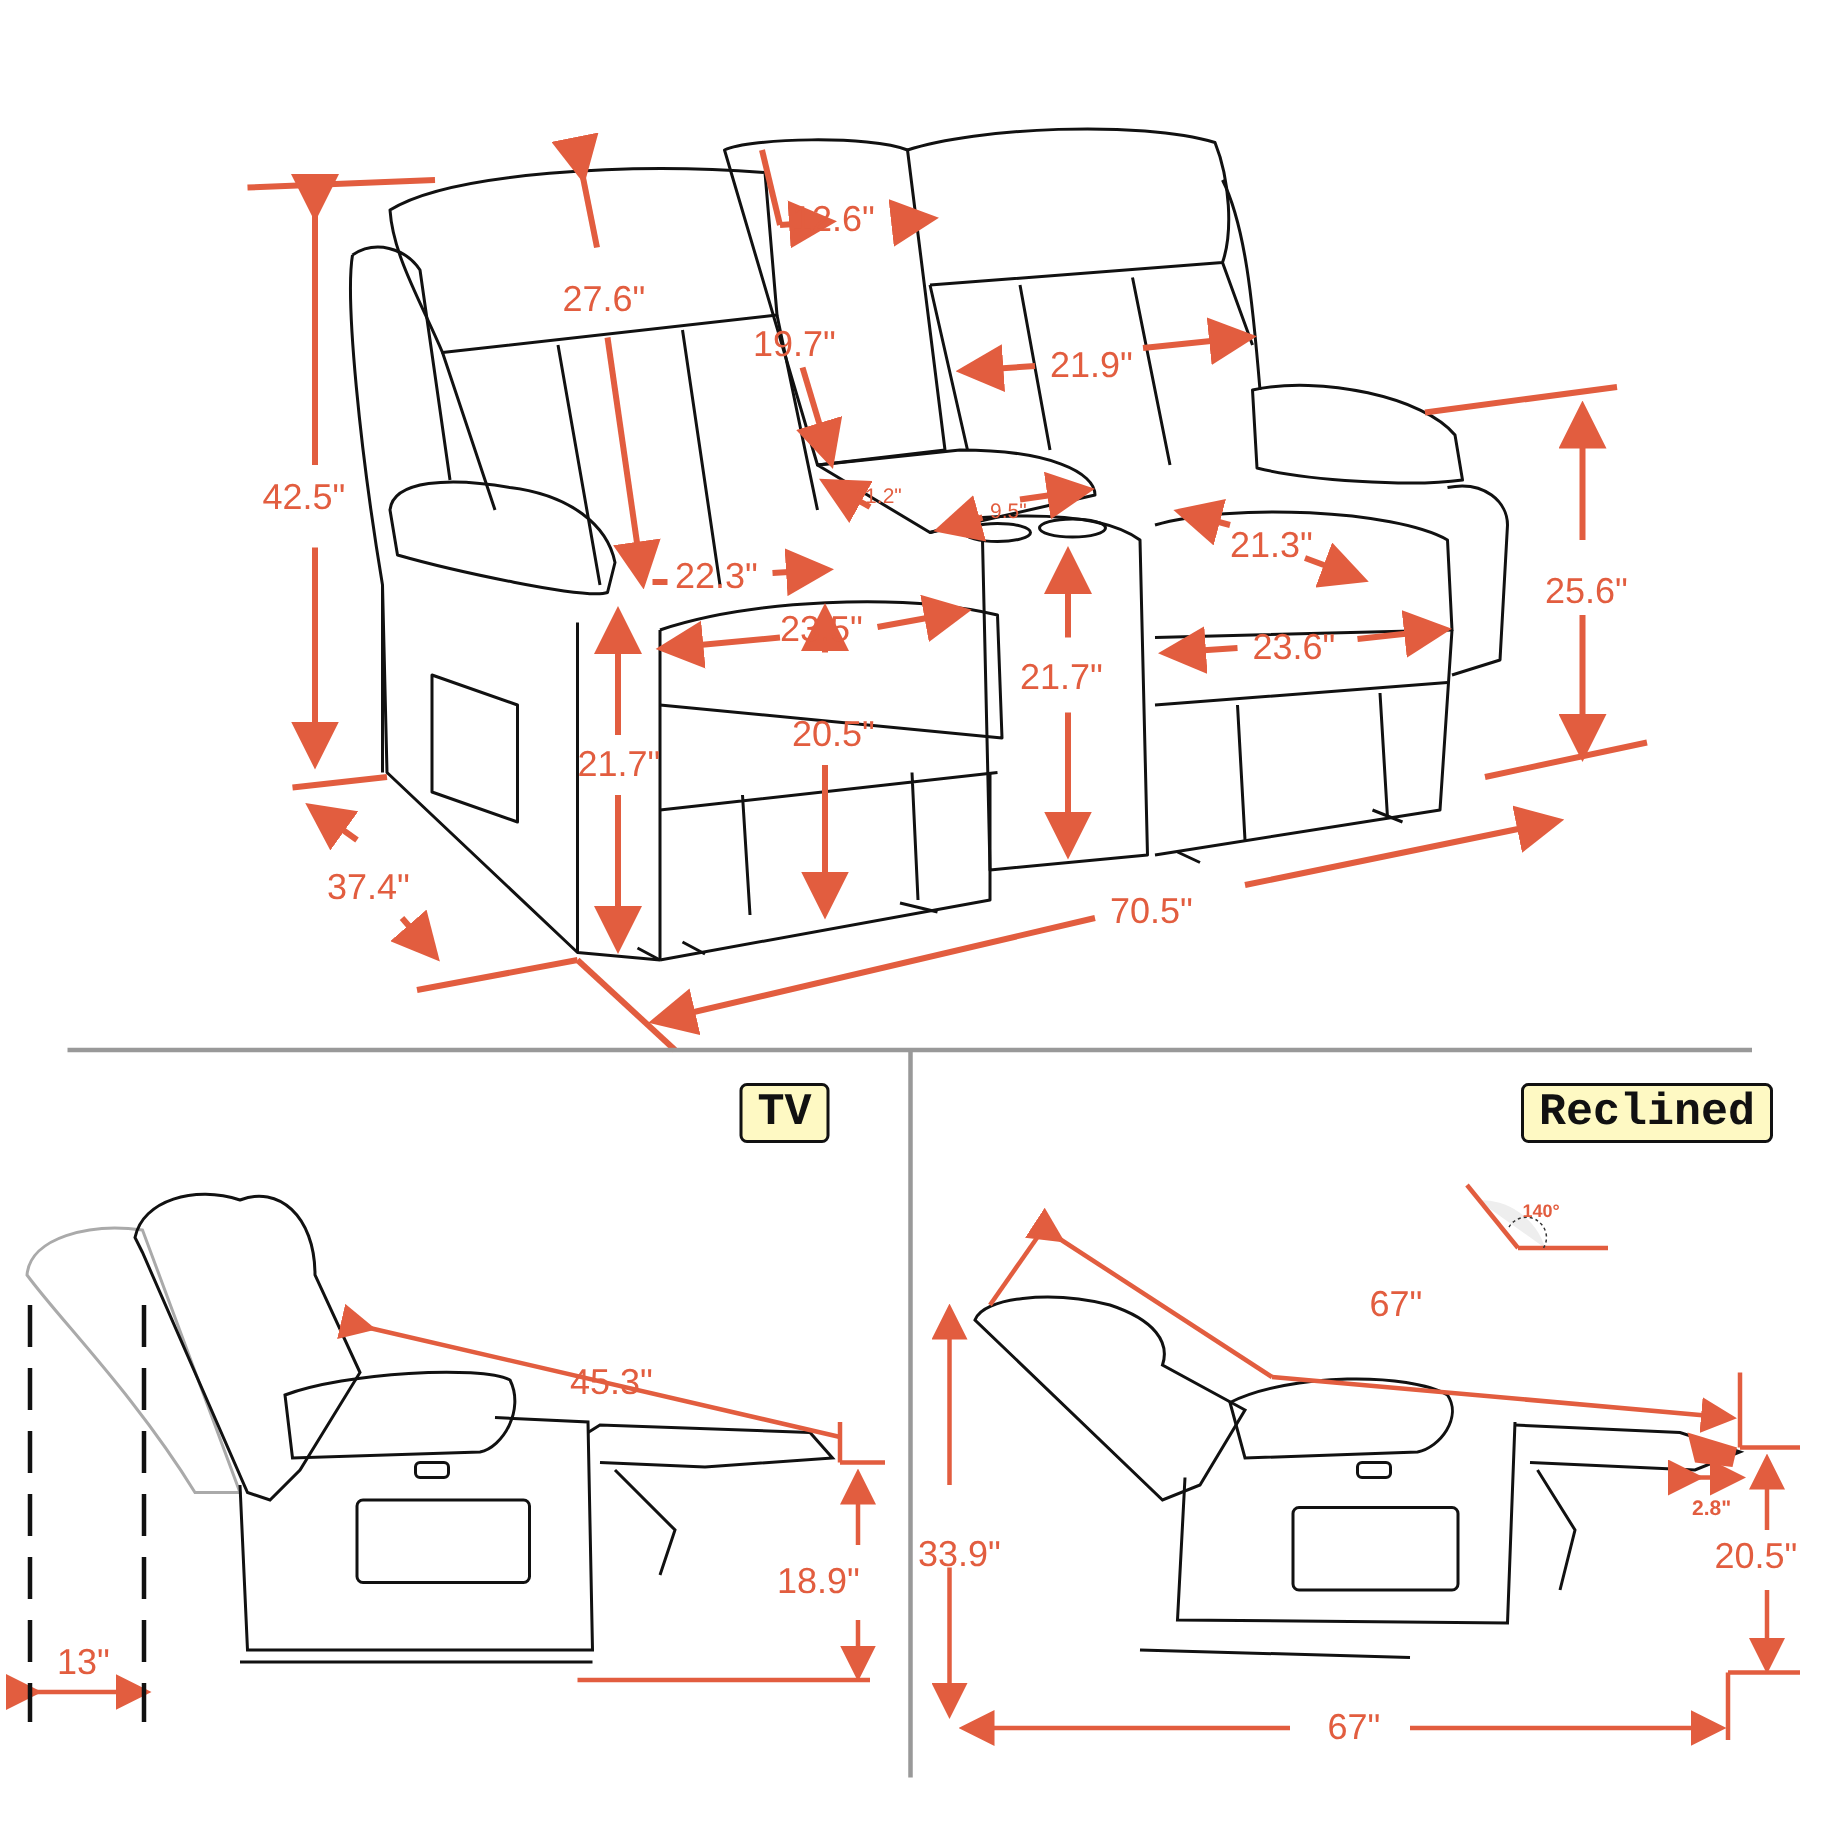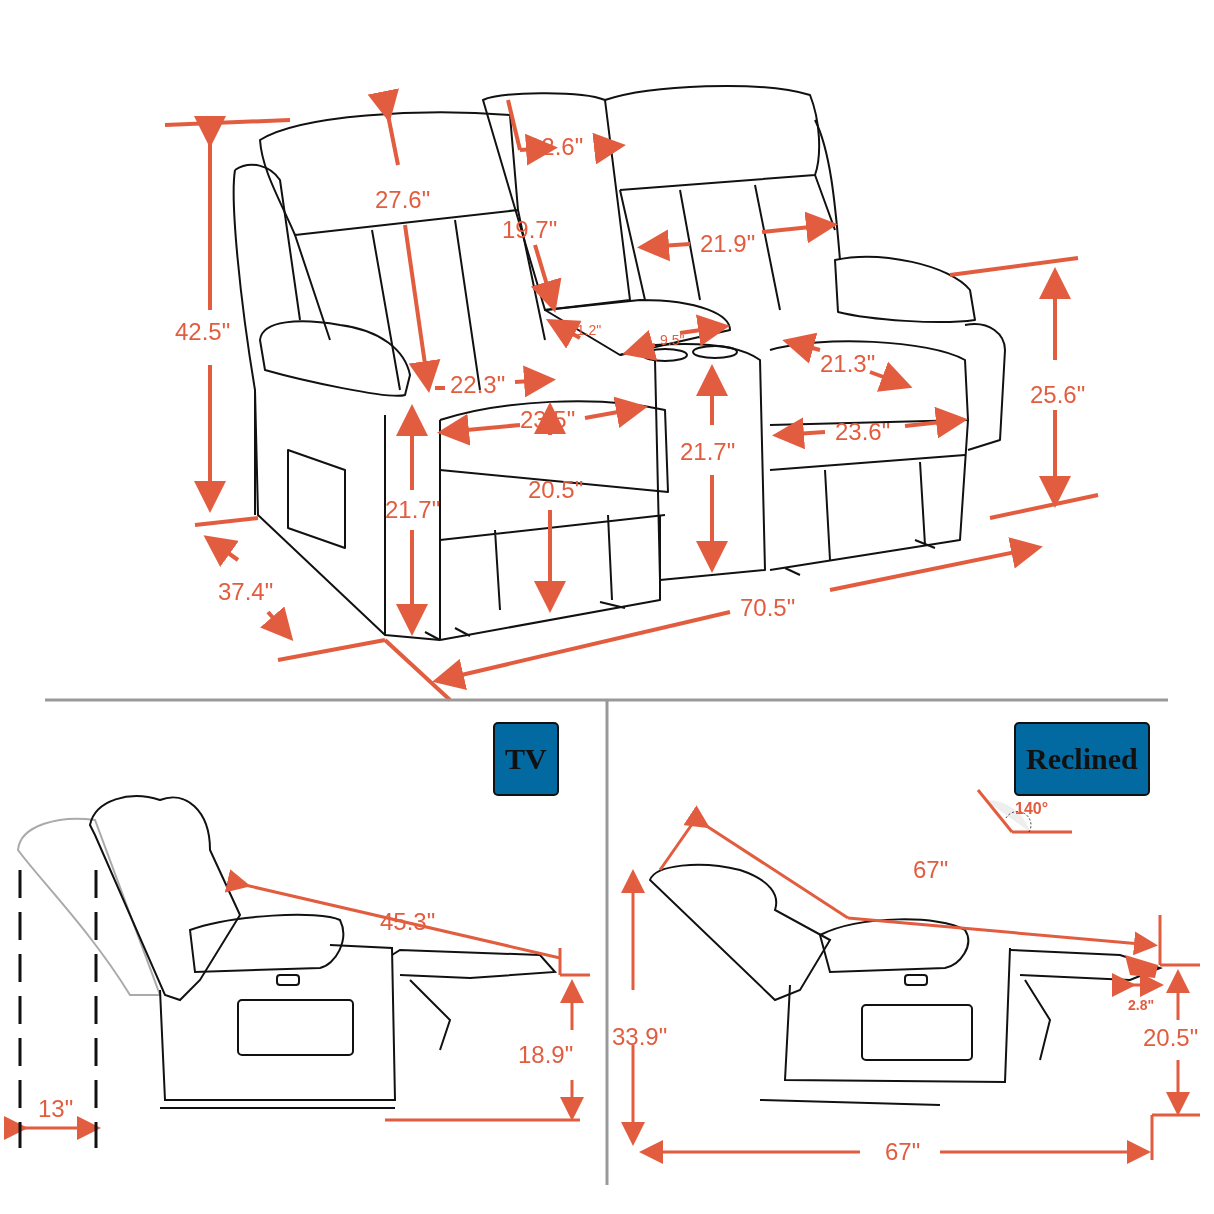--- a/index.html
+++ b/index.html
@@ -1,22 +1,22 @@
 <!DOCTYPE html>
 <html><head>
 <meta charset="utf-8">
 <style>
   html, body { margin:0; padding:0; background:#ffffff; }
   body { width:1214px; height:1214px; position:relative; overflow:hidden; font-family:"Liberation Sans", sans-serif; }
   svg { position:absolute; left:0; top:0; }
   .lbl { position:absolute; color:#e25d3f; font-family:"Liberation Sans", sans-serif; white-space:nowrap; line-height:1; }
   .lg { font-size:24px; }
   .sm { font-size:14px; }
-  .xs { font-size:16px; font-weight:bold; }
-  .tag { position:absolute; border:2px solid #111; border-radius:5px; background:#0369a1; color:#111; font-weight:bold; font-size:30px; line-height:1; padding:20px 10px; font-family:Liberation Serif, serif; }
+  .xs { font-size:12px; font-weight:bold; }
+  .tag { position:absolute; border:2px solid #111; border-radius:5px; background:#fef9c3; color:#111; font-weight:bold; font-size:30px; line-height:1; padding:3px 10px; font-family:Liberation Mono, monospace; }
 </style>
 </head>
 <body>
 
 <svg width="1214" height="1214" viewBox="0 0 1214 1214">
   <defs>
     <marker id="ah" markerWidth="8" markerHeight="8" refX="6" refY="4" orient="auto">
       <path d="M0,0 L8,4 L0,8 z" fill="#e25d3f"></path>
     </marker>
   </defs>

